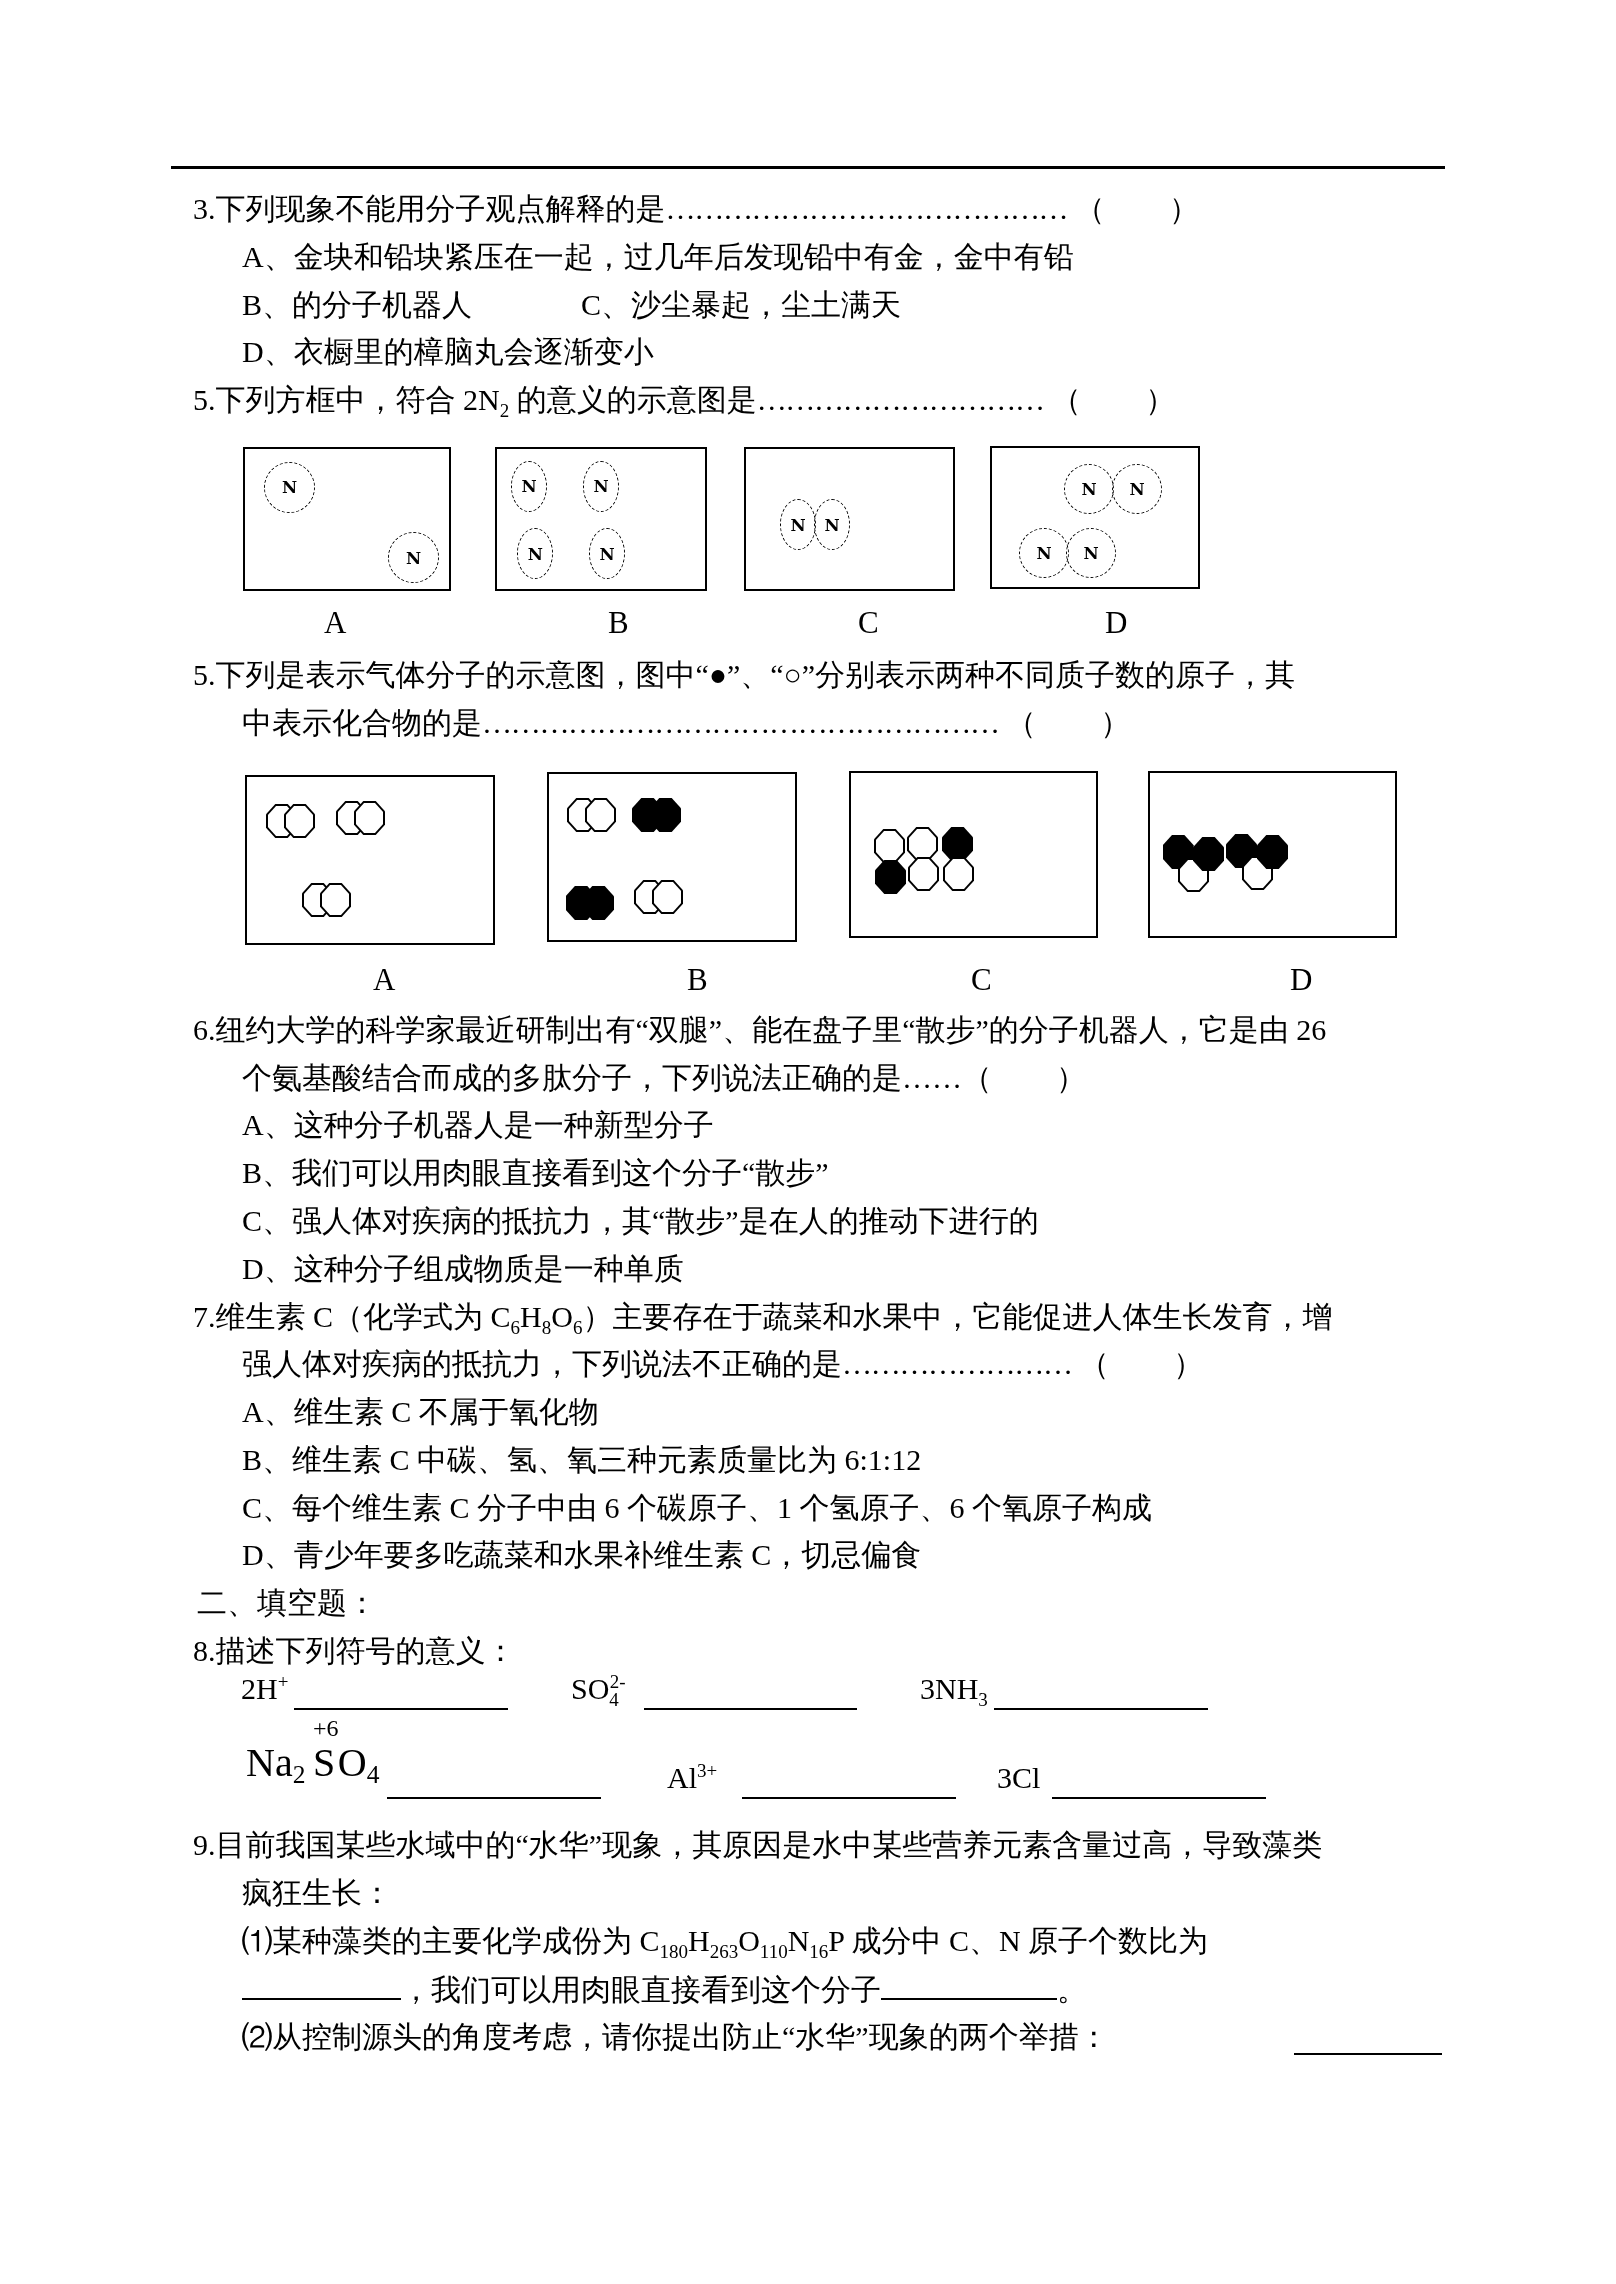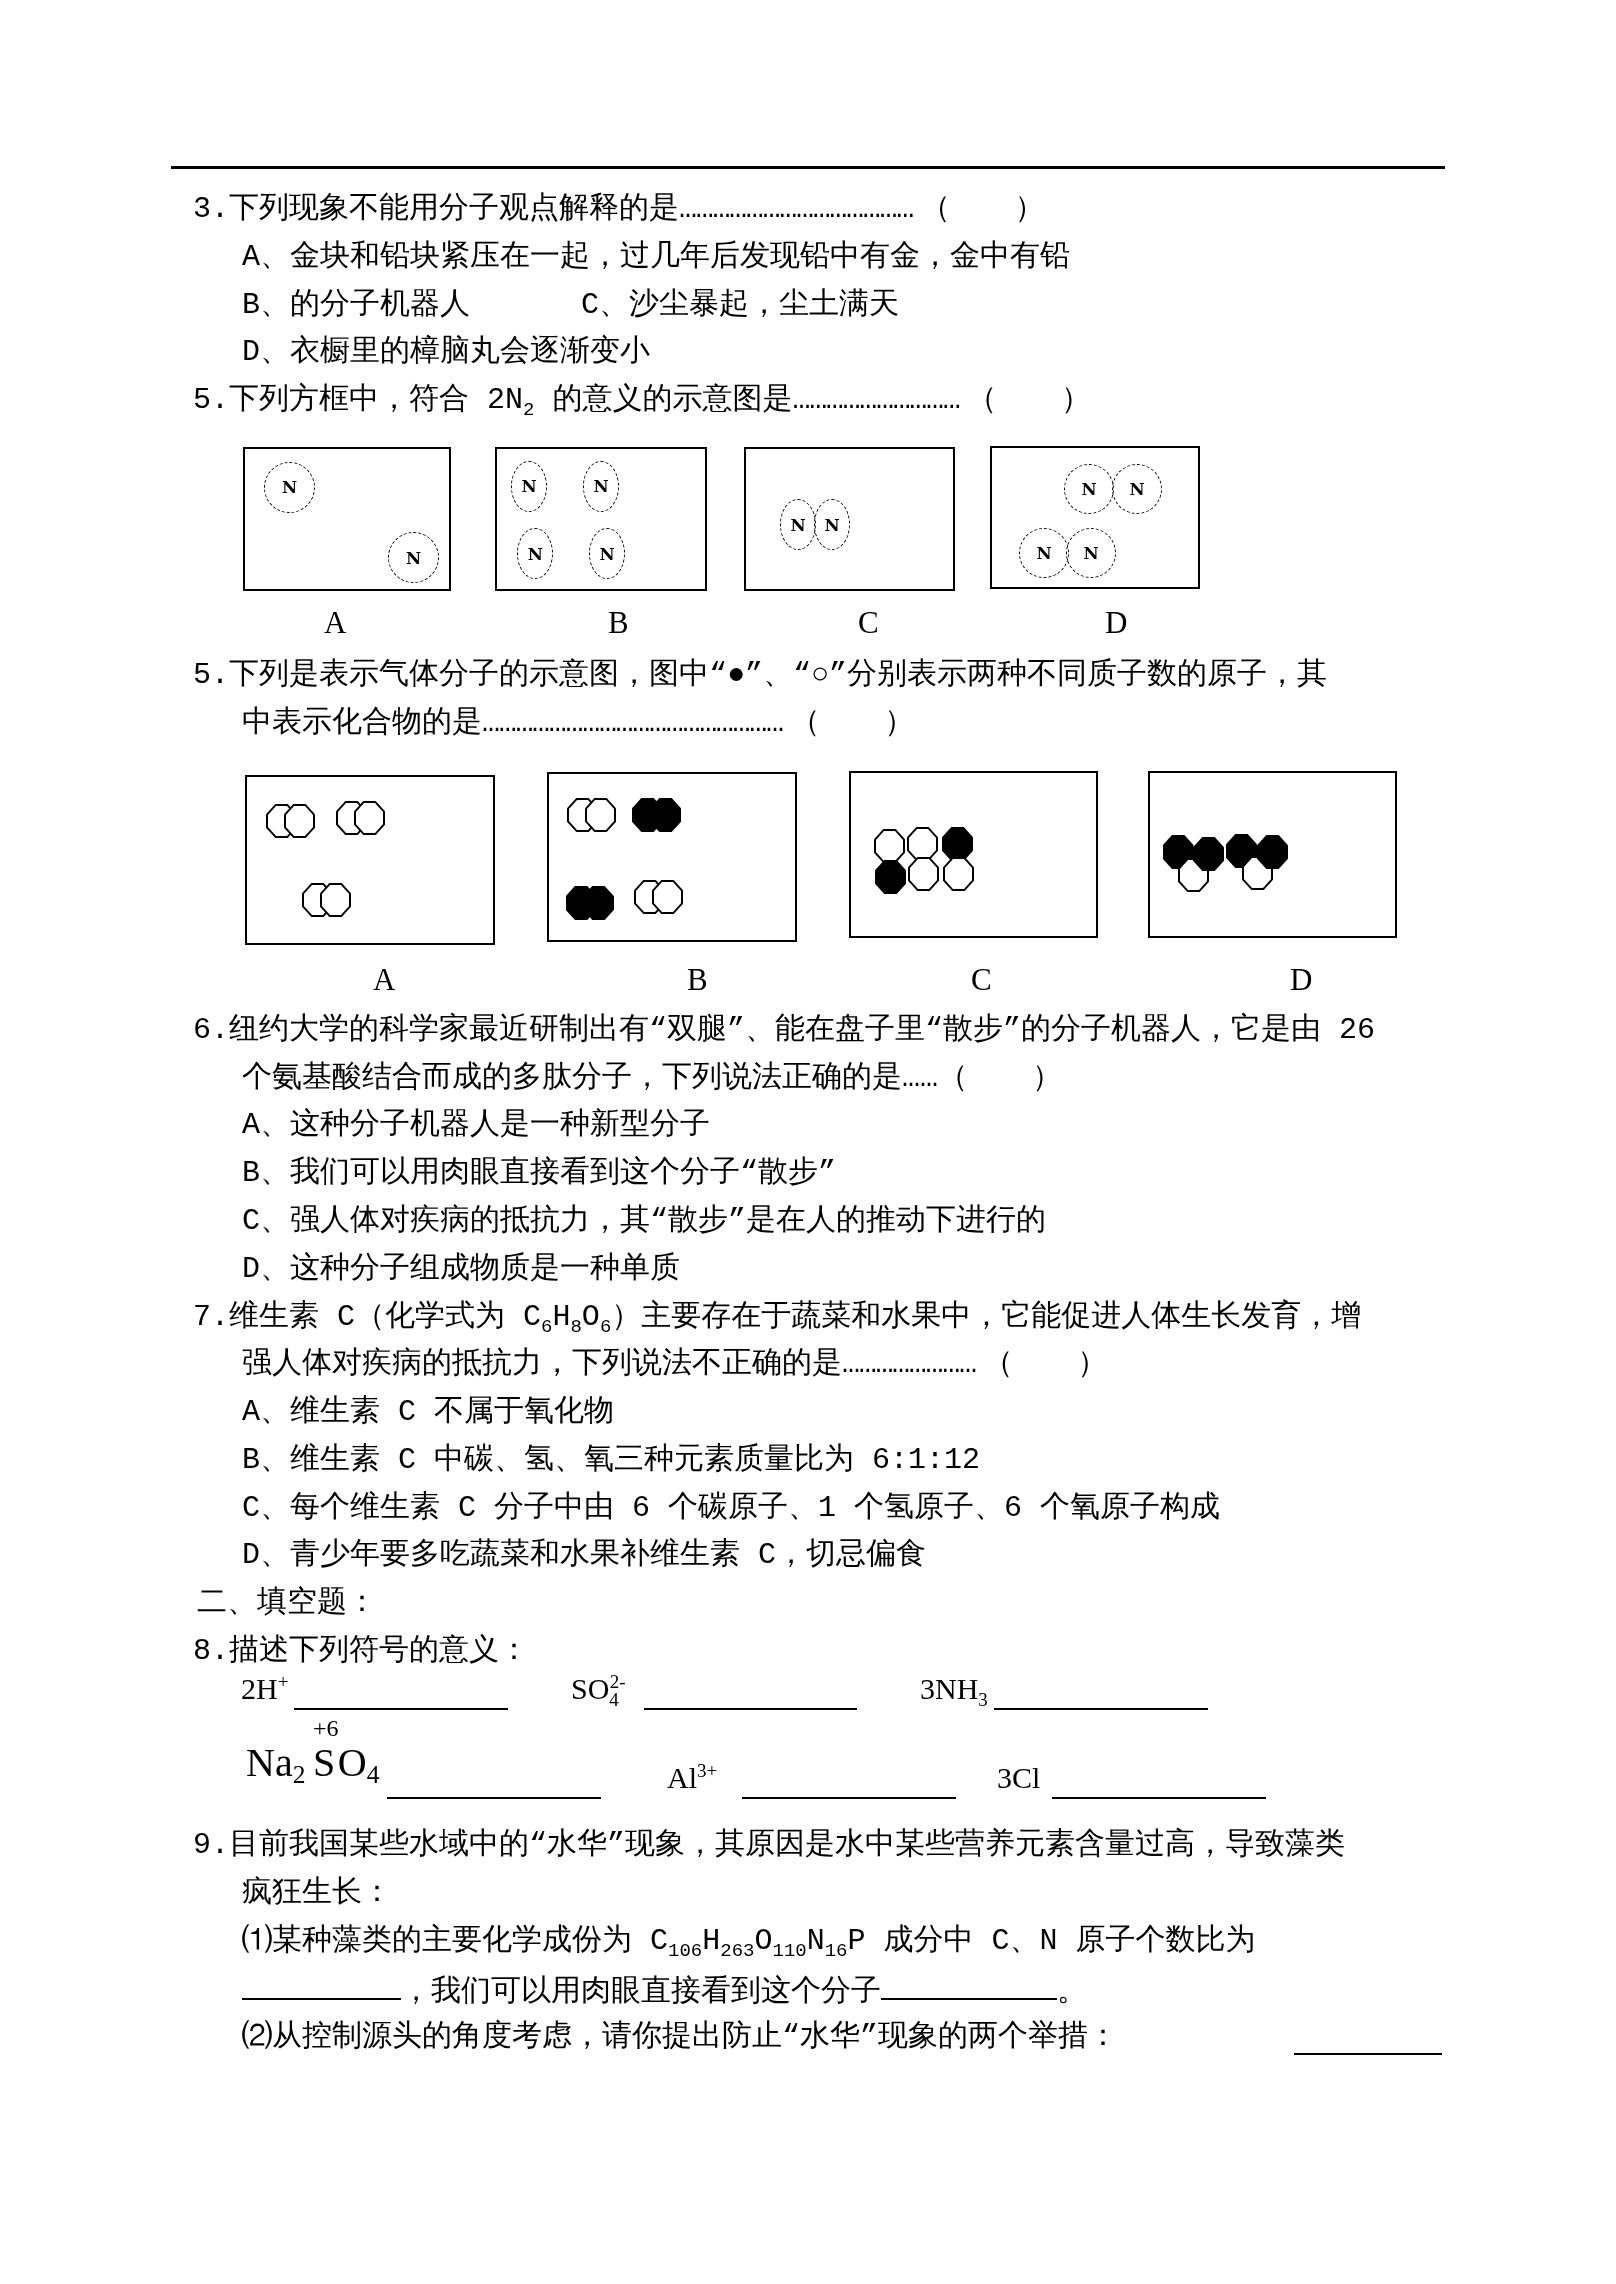--- a/index.html
+++ b/index.html
@@ -1,20 +1,20 @@
 <!DOCTYPE html>
 <html style="font-size:10.2px"><head>
 <meta charset="utf-8">
 <style>
   html, body { margin:0; padding:0; background:#ffffff; }
   body { width:1616px; height:2284px; position:relative; overflow:hidden;
          font-family:"DejaVu Serif","Liberation Serif",serif; color:#000; }
   .rule { position:absolute; left:171px; top:166px; width:1274px; height:2.5px; background:#000; }
   .line { position:absolute; font-size:30px; line-height:38px; white-space:nowrap;
-          font-family:Liberation Mono, monospace; }
+          font-family:Liberation Serif, serif; }
   .q { left:193px; }
   .opt { left:242px; }
   .sec { left:173px;margin-left:24px; }
   .dots { letter-spacing:-1.3px; }
   sub, sup { font-size:19px; line-height:0; }
   .box { position:absolute; border:2.5px solid #000; box-sizing:border-box; background:#fff; }
   .atomN { position:absolute; border:1.9px dashed #000; border-radius:50%; box-sizing:border-box;
            display:flex; align-items:center; justify-content:center;
            font-family:"DejaVu Serif",serif; font-size:16.6px; font-weight:bold; }
   .lbl { position:absolute; font-size:31px; font-family:"Liberation Serif","DejaVu Serif",serif; }
@@ -188,21 +188,21 @@
 <div style="position:absolute;left:742px;top:1797px;width:214px;height:0;border-bottom:2.5px solid #000"></div>
 
 <div class="formula" style="left:997px;top:1761px">
   <span>3Cl</span>
 </div>
 <div style="position:absolute;left:1052px;top:1797px;width:214px;height:0;border-bottom:2.5px solid #000"></div>
 
 <div class="line q" style="top:1826px">9.目前我国某些水域中的“水华”现象，其原因是水中某些营养元素含量过高，导致藻类</div>
 <div class="line opt" style="top:1874px">疯狂生长：</div>
 <div class="line opt" style="top:1922px">
-  <span>⑴某种藻类的主要化学成份为 C</span><sub>106</sub><span>H</span><sub>263</sub><span>O</span><sub>110</sub><span>N</span><sub>16</sub><span>P 成分中 C、N 原子个数比为</span>
+  <span>⑴某种藻类的主要化学成份为 C</span><sub>180</sub><span>H</span><sub>263</sub><span>O</span><sub>110</sub><span>N</span><sub>16</sub><span>P 成分中 C、N 原子个数比为</span>
 </div>
 <div class="line opt" style="top:1970px">
   <span class="blank" style="width:159px"></span><span>，我们可以用肉眼直接看到这个分子</span><span class="blank" style="width:176px"></span><span>。</span>
 </div>
 <div class="line opt" style="top:2018px">
   <span>⑵从控制源头的角度考虑，请你提出防止“水华”现象的两个举措：</span>
 </div>
 <div style="position:absolute;left:1294px;top:2053px;width:148px;height:0;border-bottom:2.5px solid #000"></div>
 
 

